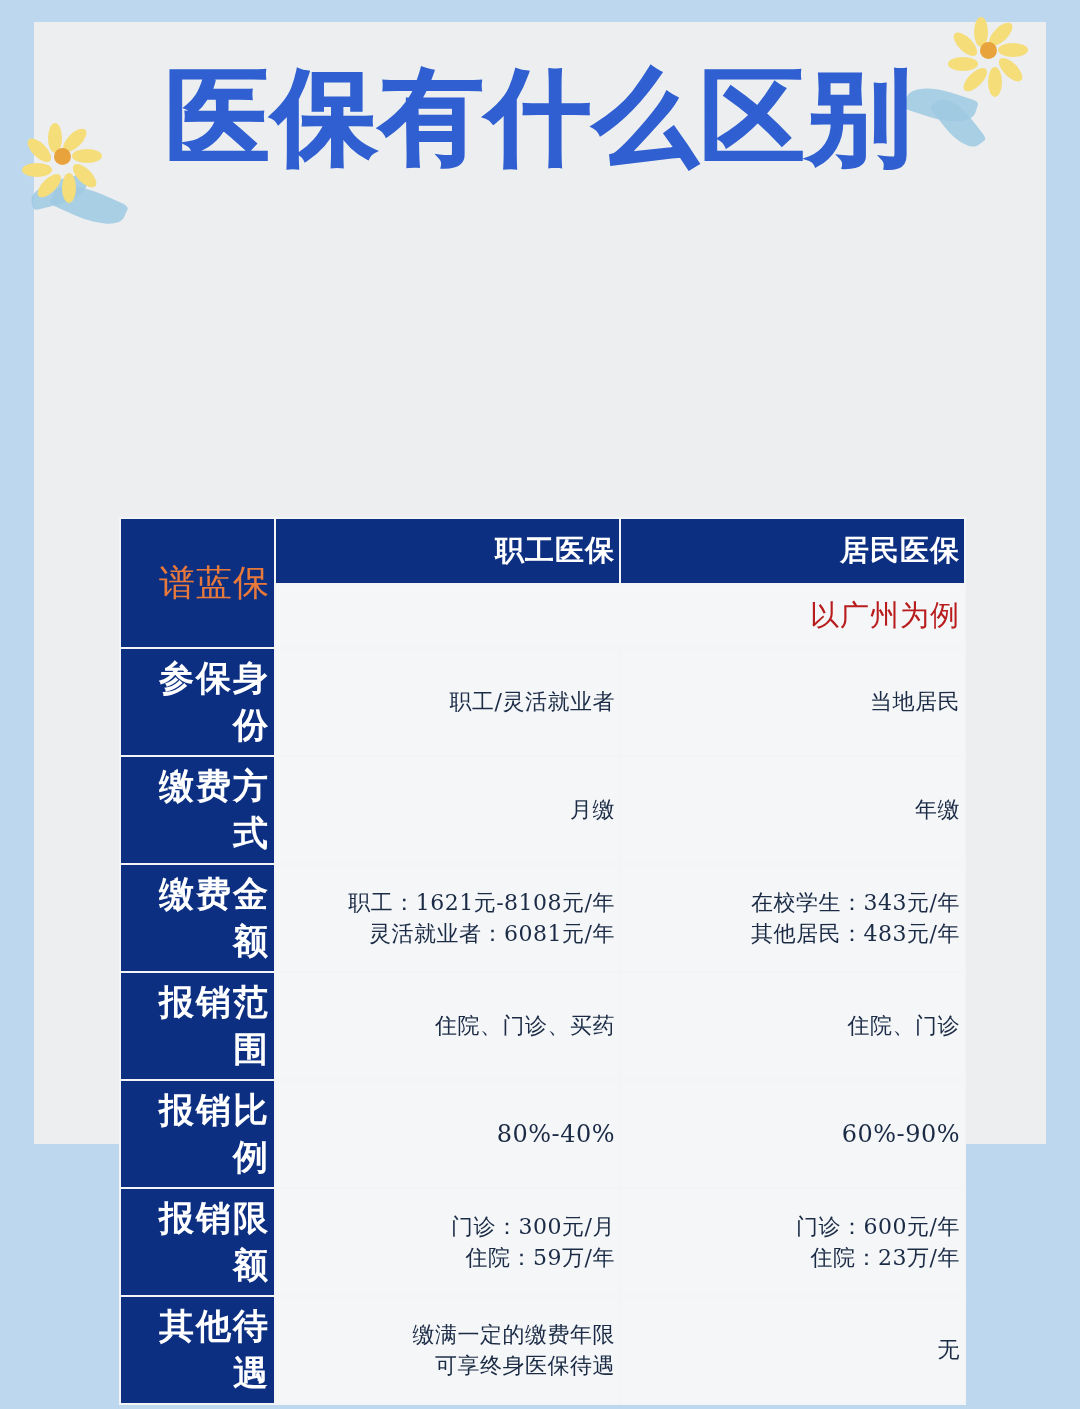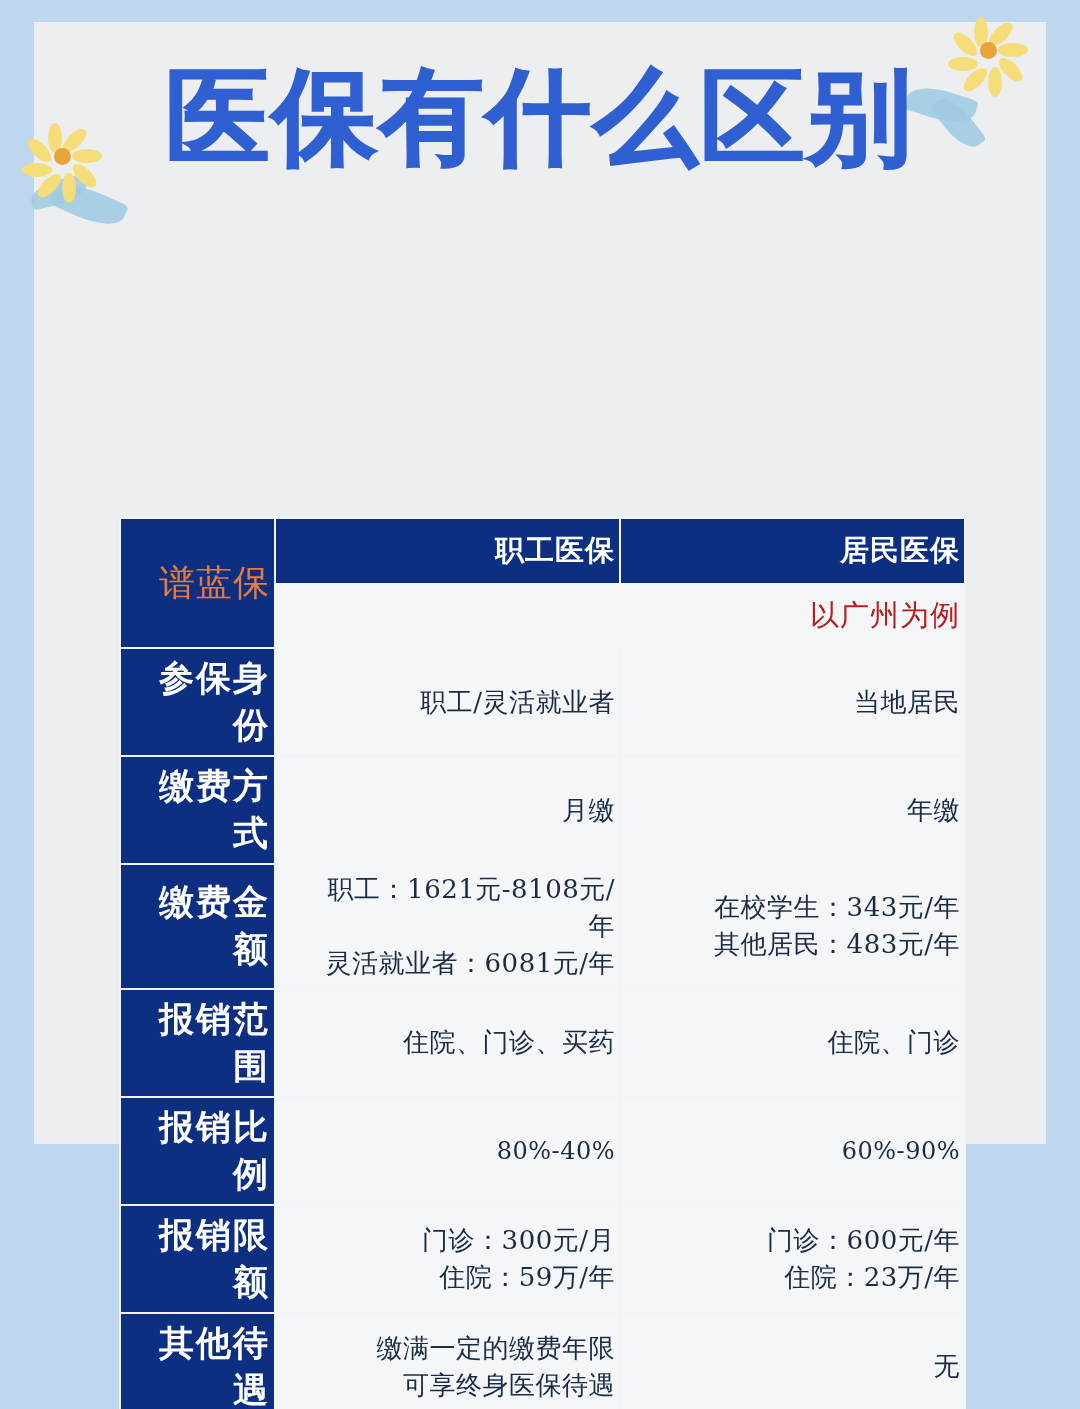--- a/index.html
+++ b/index.html
@@ -132,21 +132,21 @@
   .note {
     background: #f4f6f8;
     color: #b91c1c;
     font-size: 29px;
     height: 50px;
     letter-spacing: 1px;
   }
   .cell {
     background: #f4f6f8;
     color: #1b2b45;
-    font-size: 26px;
+    font-size: 22px;
     line-height: 1.42;
     height: 52px;
     letter-spacing: .5px;
   }
   .cell.two-line { height: 76px; padding-left: 41px; }
   .cell .line { display: block; }
   .small {
     font-size: 24px;
   }
 </style>

